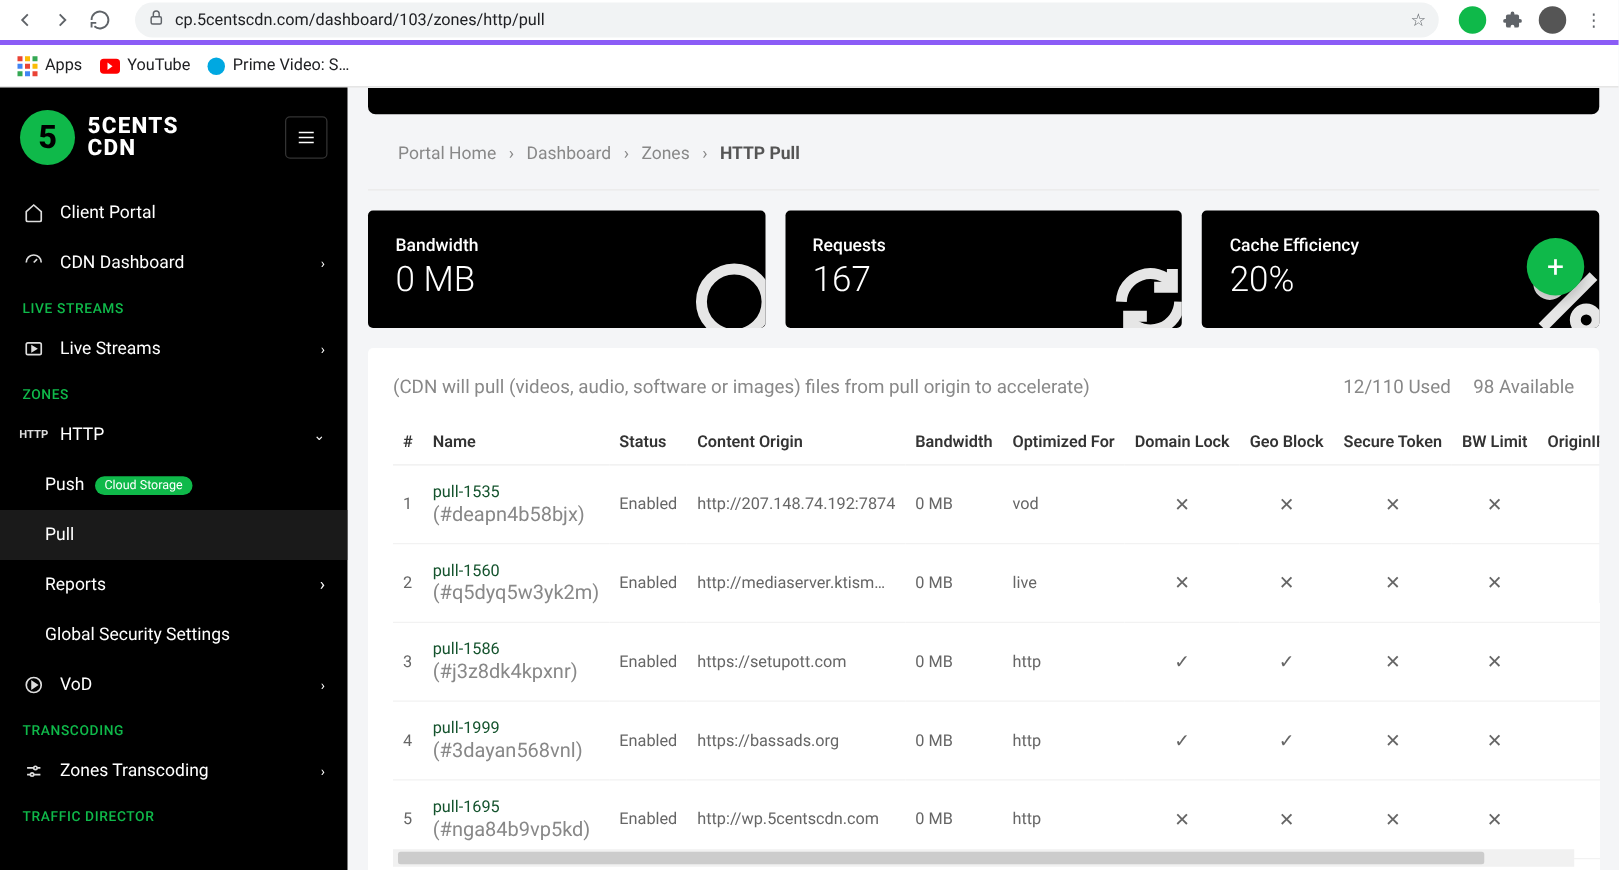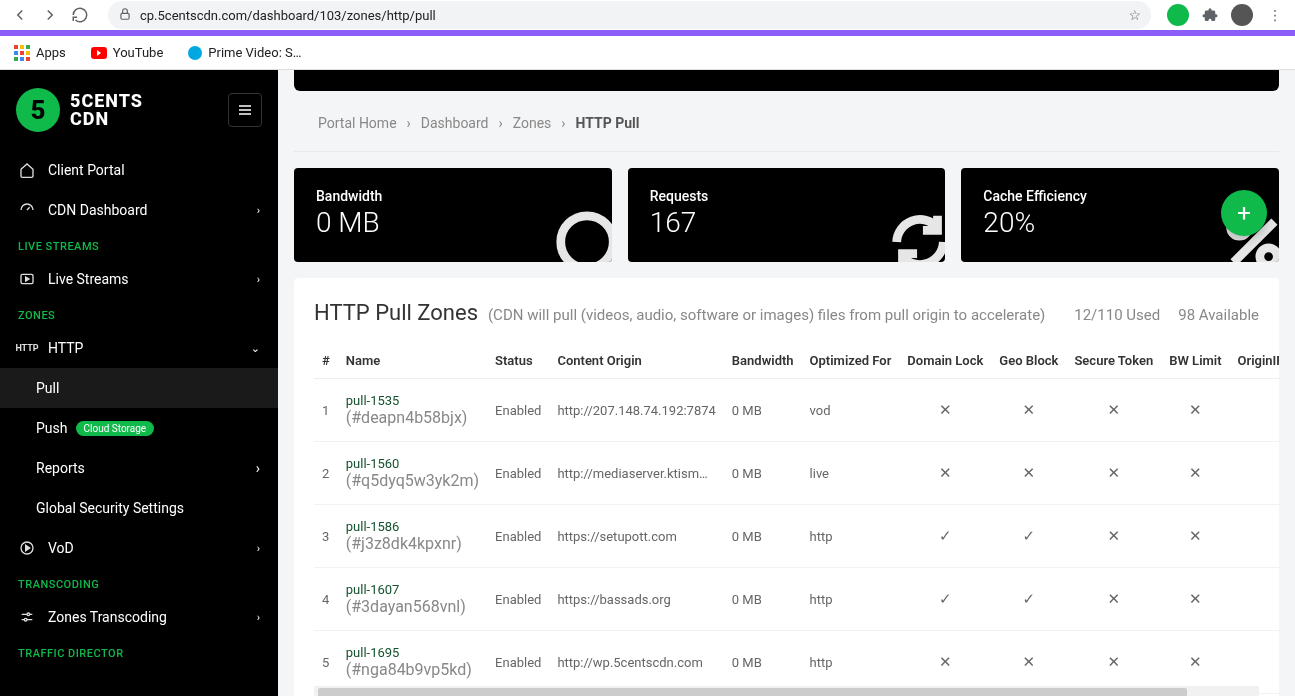--- a/index.html
+++ b/index.html
@@ -1,25 +1,25 @@
 <!DOCTYPE html>
 <html><head>
 <meta charset="utf-8">
 <style>
 * { box-sizing: border-box; margin: 0; padding: 0; }
 body { font-family: -apple-system, BlinkMacSystemFont, "Segoe UI", Roboto, Arial, sans-serif; background: #f4f5f7; font-size: 14px; }
-.browser-bar { height: 36px; background: #fff; display: flex; align-items: center; padding: 0 8px; border-bottom: 6px solid #8b5cf6; gap: 6px; }
+.browser-bar { height: 36px; background: #fff; display: flex; align-items: center; padding: 0 8px; border-bottom: 4px solid #8b5cf6; gap: 6px; }
 .browser-bar .nav-icon { width: 24px; height: 24px; display: flex; align-items: center; justify-content: center; color: #5f6368; border-radius: 50%; cursor: pointer; }
 .url-bar { flex: 1; display: flex; align-items: center; gap: 8px; padding: 0 10px; height: 28px; background: #f1f3f4; border-radius: 14px; margin: 0 10px; }
 .url-bar .lock { color: #5f6368; }
 .url-bar .url { color: #202124; font-size: 13px; }
 .url-bar .star { margin-left: auto; color: #5f6368; }
 .ext-icons { display: flex; gap: 10px; align-items: center; }
 .ext-icon { width: 22px; height: 22px; border-radius: 4px; }
-.bookmarks-bar { height: 34px; background: #fff; display: flex; align-items: center; padding: 0 14px; gap: 25px; border-bottom: 1px solid #ddd; }
+.bookmarks-bar { height: 34px; background: #fff; display: flex; align-items: center; padding: 0 14px; gap: 14px; border-bottom: 1px solid #ddd; }
 .bookmark { display: flex; align-items: center; gap: 6px; font-size: 13px; color: #202124; cursor: pointer; }
 .app { display: flex; height: calc(100vh - 70px); }
 .sidebar { width: 278px; background: #000; color: #fff; overflow-y: auto; flex-shrink: 0; }
 .logo-row { display: flex; align-items: center; padding: 18px 16px; gap: 10px; }
 .logo-circle { width: 44px; height: 44px; background: #0fb94a; border-radius: 50%; display: flex; align-items: center; justify-content: center; font-weight: 800; font-size: 26px; color: #000; }
 .logo-text { font-weight: 800; font-size: 18px; letter-spacing: 1px; line-height: 1; }
 .hamburger { margin-left: auto; width: 34px; height: 34px; border: 1px solid #333; border-radius: 4px; display: flex; align-items: center; justify-content: center; cursor: pointer; }
 .nav-item { display: flex; align-items: center; padding: 12px 18px; gap: 12px; cursor: pointer; font-size: 14px; color: #fff; }
 .nav-item .chev { margin-left: auto; font-size: 11px; }
 .nav-section { padding: 10px 18px 6px; font-size: 11px; color: #0fb94a; letter-spacing: 0.5px; font-weight: 500; }
@@ -169,26 +169,26 @@
       <span>Live Streams</span>
       <span class="chev">›</span>
     </div>
 
     <div class="nav-section">ZONES</div>
     <div class="nav-item">
       <span class="side-icon" style="font-size:9px;font-weight:700;">HTTP</span>
       <span>HTTP</span>
       <span class="chev">⌄</span>
     </div>
-    <div class="nav-sub active">
-      <span>Pull</span>
-    </div>
     <div class="nav-sub">
       <span>Push</span>
       <span class="badge">Cloud Storage</span>
+    </div>
+    <div class="nav-sub active">
+      <span>Pull</span>
     </div>
     <div class="nav-sub">
       <span>Reports</span>
       <span class="chev" style="margin-left:auto">›</span>
     </div>
     <div class="nav-sub">
       <span>Global Security Settings</span>
     </div>
     <div class="nav-item">
       <span class="side-icon">
@@ -264,21 +264,20 @@
               <circle cx="7" cy="7" r="3"></circle>
               <circle cx="17" cy="17" r="3"></circle>
               <path d="M19 5L5 19"></path>
             </svg>
         </span>
       </div>
     </div>
 
     <div class="panel">
       <div class="panel-header">
-        <span class="panel-title">HTTP Pull Zones</span>
         <span class="panel-sub">(CDN will pull (videos, audio, software or images) files from pull origin to accelerate)</span>
         <div class="panel-counts">
           <span>12/110 Used</span>
           <span>98 Available</span>
         </div>
       </div>
 
       <table>
         <thead>
           <tr id="thead-row">
@@ -340,21 +339,21 @@
               <td>http</td>
               <td class="mark">✓</td>
               <td class="mark">✓</td>
               <td class="mark">✕</td>
               <td class="mark">✕</td>
               <td class="mark">✕</td>
             </tr>
             <tr>
               <td>4</td>
               <td>
-                <div class="name-top">pull-1607</div>
+                <div class="name-top">pull-1999</div>
                 <div class="name-sub">(#3dayan568vnl)</div>
               </td>
               <td>Enabled</td>
               <td>https://bassads.org</td>
               <td>0 MB</td>
               <td>http</td>
               <td class="mark">✓</td>
               <td class="mark">✓</td>
               <td class="mark">✕</td>
               <td class="mark">✕</td>

